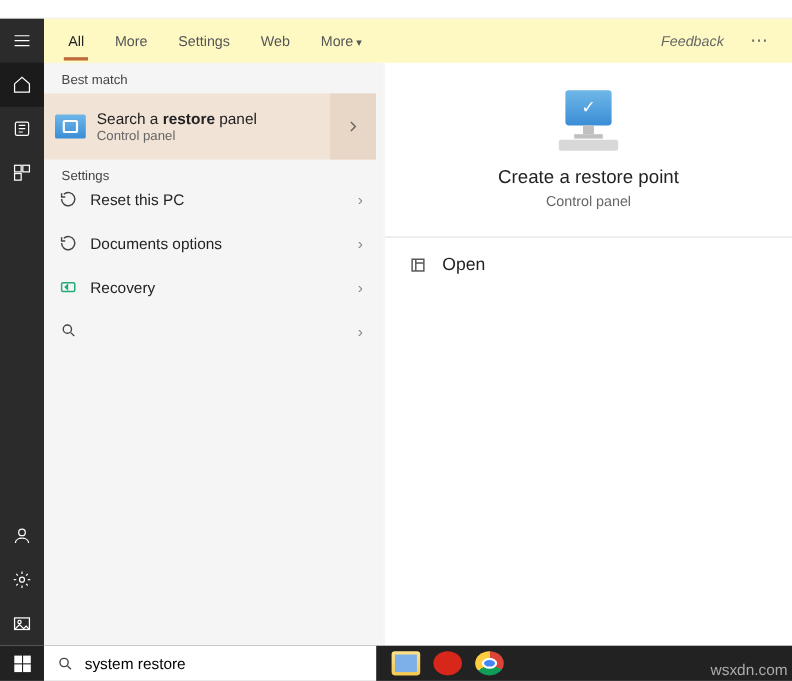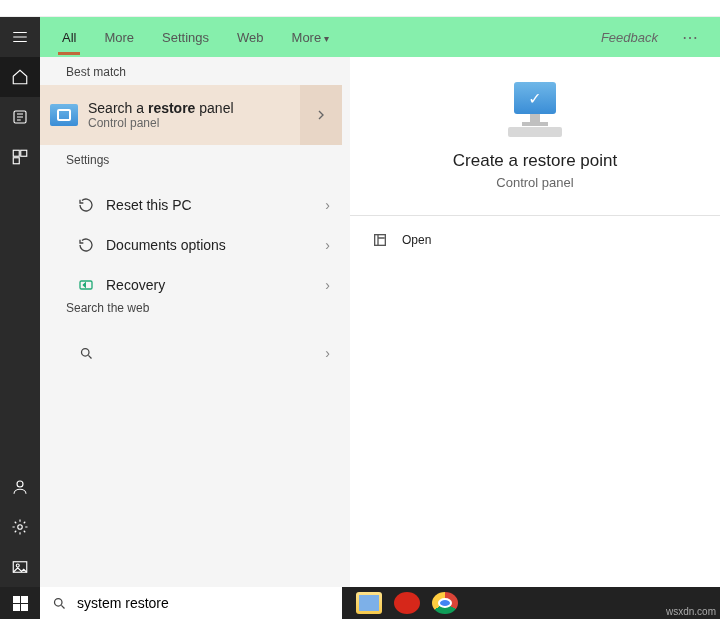--- a/index.html
+++ b/index.html
@@ -4,67 +4,67 @@
   <style>
     * { margin: 0; padding: 0; box-sizing: border-box; font-family: "Segoe UI", Tahoma, sans-serif; }
     body { width: 720px; height: 619px; background: #fff; overflow: hidden; position: relative; }
     .topstrip { height: 17px; background: #fff; border-bottom: 1px solid #eee; }
     .main { display: flex; height: 570px; }
     .sidebar { width: 40px; background: #2b2b2b; display: flex; flex-direction: column; justify-content: space-between; }
     .side-top, .side-bot { display: flex; flex-direction: column; }
     .side-item { width: 40px; height: 40px; display: flex; align-items: center; justify-content: center; color: #fff; cursor: pointer; }
     .side-item.active { background: #1b1b1b; }
     .side-item svg { width: 18px; height: 18px; stroke: #fff; fill: none; stroke-width: 1.5; }
-    .content { flex: 1; display: flex; flex-direction: column; background: #86efac; }
+    .content { flex: 1; display: flex; flex-direction: column; background: #fef9c3; }
     .tabs { display: flex; align-items: center; height: 40px; padding: 0 18px; gap: 20px; color: #555; font-size: 13px; }
     .tab { cursor: pointer; padding: 10px 4px; }
     .tab.active { color: #222; border-bottom: 3px solid #c0693b; padding-bottom: 7px; }
     .tab.more::after { content: " ▾"; font-size: 10px; }
     .tabs-spacer { flex: 1; }
     .feedback { color: #666; cursor: pointer; font-style: italic; }
     .dots { color: #666; cursor: pointer; padding: 0 4px; font-size: 16px; }
     .panes { display: flex; flex: 1; }
     .leftpane { width: 302px; background: #f5f5f5; overflow: hidden; }
-    .section-label { font-size: 12px; color: #444; padding: 8px 26px 6px; }
+    .section-label { font-size: 12px; color: #444; padding: 8px 16px 6px; }
     .bm-row { display: flex; align-items: center; background: #f1e3d6; height: 60px; }
     .bm-main { flex: 1; display: flex; align-items: center; gap: 10px; padding-left: 10px; cursor: pointer; }
     .bm-icon { width: 28px; height: 22px; background: linear-gradient(#6fb7e8,#3a8dd6); border-radius: 2px; position: relative; }
     .bm-icon::after { content: ""; position: absolute; inset: 5px 7px; border: 2px solid #fff; border-radius: 2px; }
     .bm-text .t1 { font-size: 14px; color: #222; }
     .bm-text .t2 { font-size: 12px; color: #666; }
     .bm-arrow { width: 42px; height: 60px; background: #e8d6c6; display: flex; align-items: center; justify-content: center; cursor: pointer; }
-    .row { display: flex; align-items: flex-end; height: 40px; padding: 0 12px; cursor: pointer; color: #222; font-size: 14px; margin-left: 24px; }
+    .row { display: flex; align-items: flex-start; height: 40px; padding: 0 12px; cursor: pointer; color: #222; font-size: 14px; }
     .row .ric { width: 20px; margin-right: 10px; display: flex; align-items: center; justify-content: center; }
     .row .chev { margin-left: auto; color: #888; }
     .row .sub { color: #777; font-size: 13px; }
     .rightpane { flex: 1; background: #fff; display: flex; flex-direction: column; align-items: center; padding-top: 25px; border-left: 8px solid #f5f5f5; }
     .big-icon { width: 70px; height: 55px; position: relative; margin-bottom: 14px; }
     .monitor { position: absolute; top: 0; left: 14px; width: 42px; height: 32px; background: linear-gradient(#6fb7e8,#3a8dd6); border-radius: 3px; display:flex; align-items:center; justify-content:center;}
     .monitor::after { content:"✓"; color:#fff; font-size:16px; }
     .stand { position:absolute; top:32px; left:30px; width:10px; height:8px; background:#c0c0c0;}
     .base { position:absolute; top:40px; left:22px; width:26px; height:4px; background:#c0c0c0;}
     .kb { position:absolute; bottom:0; left:8px; width:54px; height:10px; background:#d8d8d8; border-radius:2px;}
     .rt-title { font-size: 17px; color: #222; margin-bottom: 4px; }
     .rt-sub { font-size: 13px; color: #666; }
     .divider { width: 100%; height: 1px; background: #e2e2e2; margin-top: 25px; }
-    .open-row { align-self: flex-start; display: flex; align-items: center; gap: 14px; padding: 16px 22px; font-size: 12px; color: #222; cursor: pointer; width: 100%; }
+    .open-row { align-self: flex-start; display: flex; align-items: center; gap: 14px; padding: 16px 22px; font-size: 16px; color: #222; cursor: pointer; width: 100%; }
     .taskbar { position: absolute; bottom: 0; left: 0; right: 0; height: 32px; background: #222; display: flex; align-items: center; }
     .start { width: 40px; height: 32px; display:flex; align-items:center; justify-content:center; cursor:pointer;}
     .winlogo { display:grid; grid-template-columns:7px 7px; grid-template-rows:7px 7px; gap:1px;}
     .winlogo div{background:#fff;}
     .searchbox { background: #fff; height: 32px; flex: 0 0 302px; display:flex; align-items:center; padding: 0 12px; gap:10px;}
     .searchbox input { border:none; outline:none; font-size:14px; flex:1;}
     .tb-right { flex:1; display:flex; align-items:center; gap:12px; padding-left:14px;}
     .tb-app { width:26px; height:22px; border-radius:3px; cursor:pointer;}
     .fe { background: linear-gradient(#ffe28a,#f6c94d); position:relative;}
     .fe::before{content:""; position:absolute; top:3px; left:3px; right:3px; bottom:3px; background:#7db0e8;}
     .op { background:#d6271a; border-radius:50%;}
     .ch { background: conic-gradient(#db4437 0 33%, #0f9d58 33% 66%, #ffcd40 66% 100%); border-radius:50%; position:relative;}
     .ch::after{content:""; position:absolute; inset:6px; background:#4285f4; border-radius:50%; border:2px solid #fff;}
-    .watermark { position:absolute; bottom:2px; right:4px; font-size:10px; color:#aaa;}
+    .watermark { position:absolute; bottom:2px; right:4px; font-size:14px; color:#aaa;}
     svg{display:block;}
   </style>
 </head>
 <body>
 
 <div class="topstrip"></div>
 
 <div class="main">
   <div class="sidebar">
     <div class="side-top">
@@ -169,21 +169,20 @@
           <span class="ric">
               <svg width="16" height="16" viewBox="0 0 24 24" stroke="#2a7" fill="none" stroke-width="2">
                 <rect x="3" y="6" width="18" height="12" rx="2"></rect>
                 <path d="M8 12l3-3v6z" fill="#2a7"></path>
               </svg>
             </span>
           <span>Recovery</span>
           <span class="chev">›</span>
         </div>
 
-        <div class="section-label">Search the web</div>
         <div class="row">
           <span class="ric">
               <svg width="15" height="15" viewBox="0 0 24 24" stroke="#444" fill="none" stroke-width="2">
                 <circle cx="10" cy="10" r="6"></circle>
                 <path d="M20 20l-5-5"></path>
               </svg>
             </span>
           <span class="chev">›</span>
         </div>
       </div>

